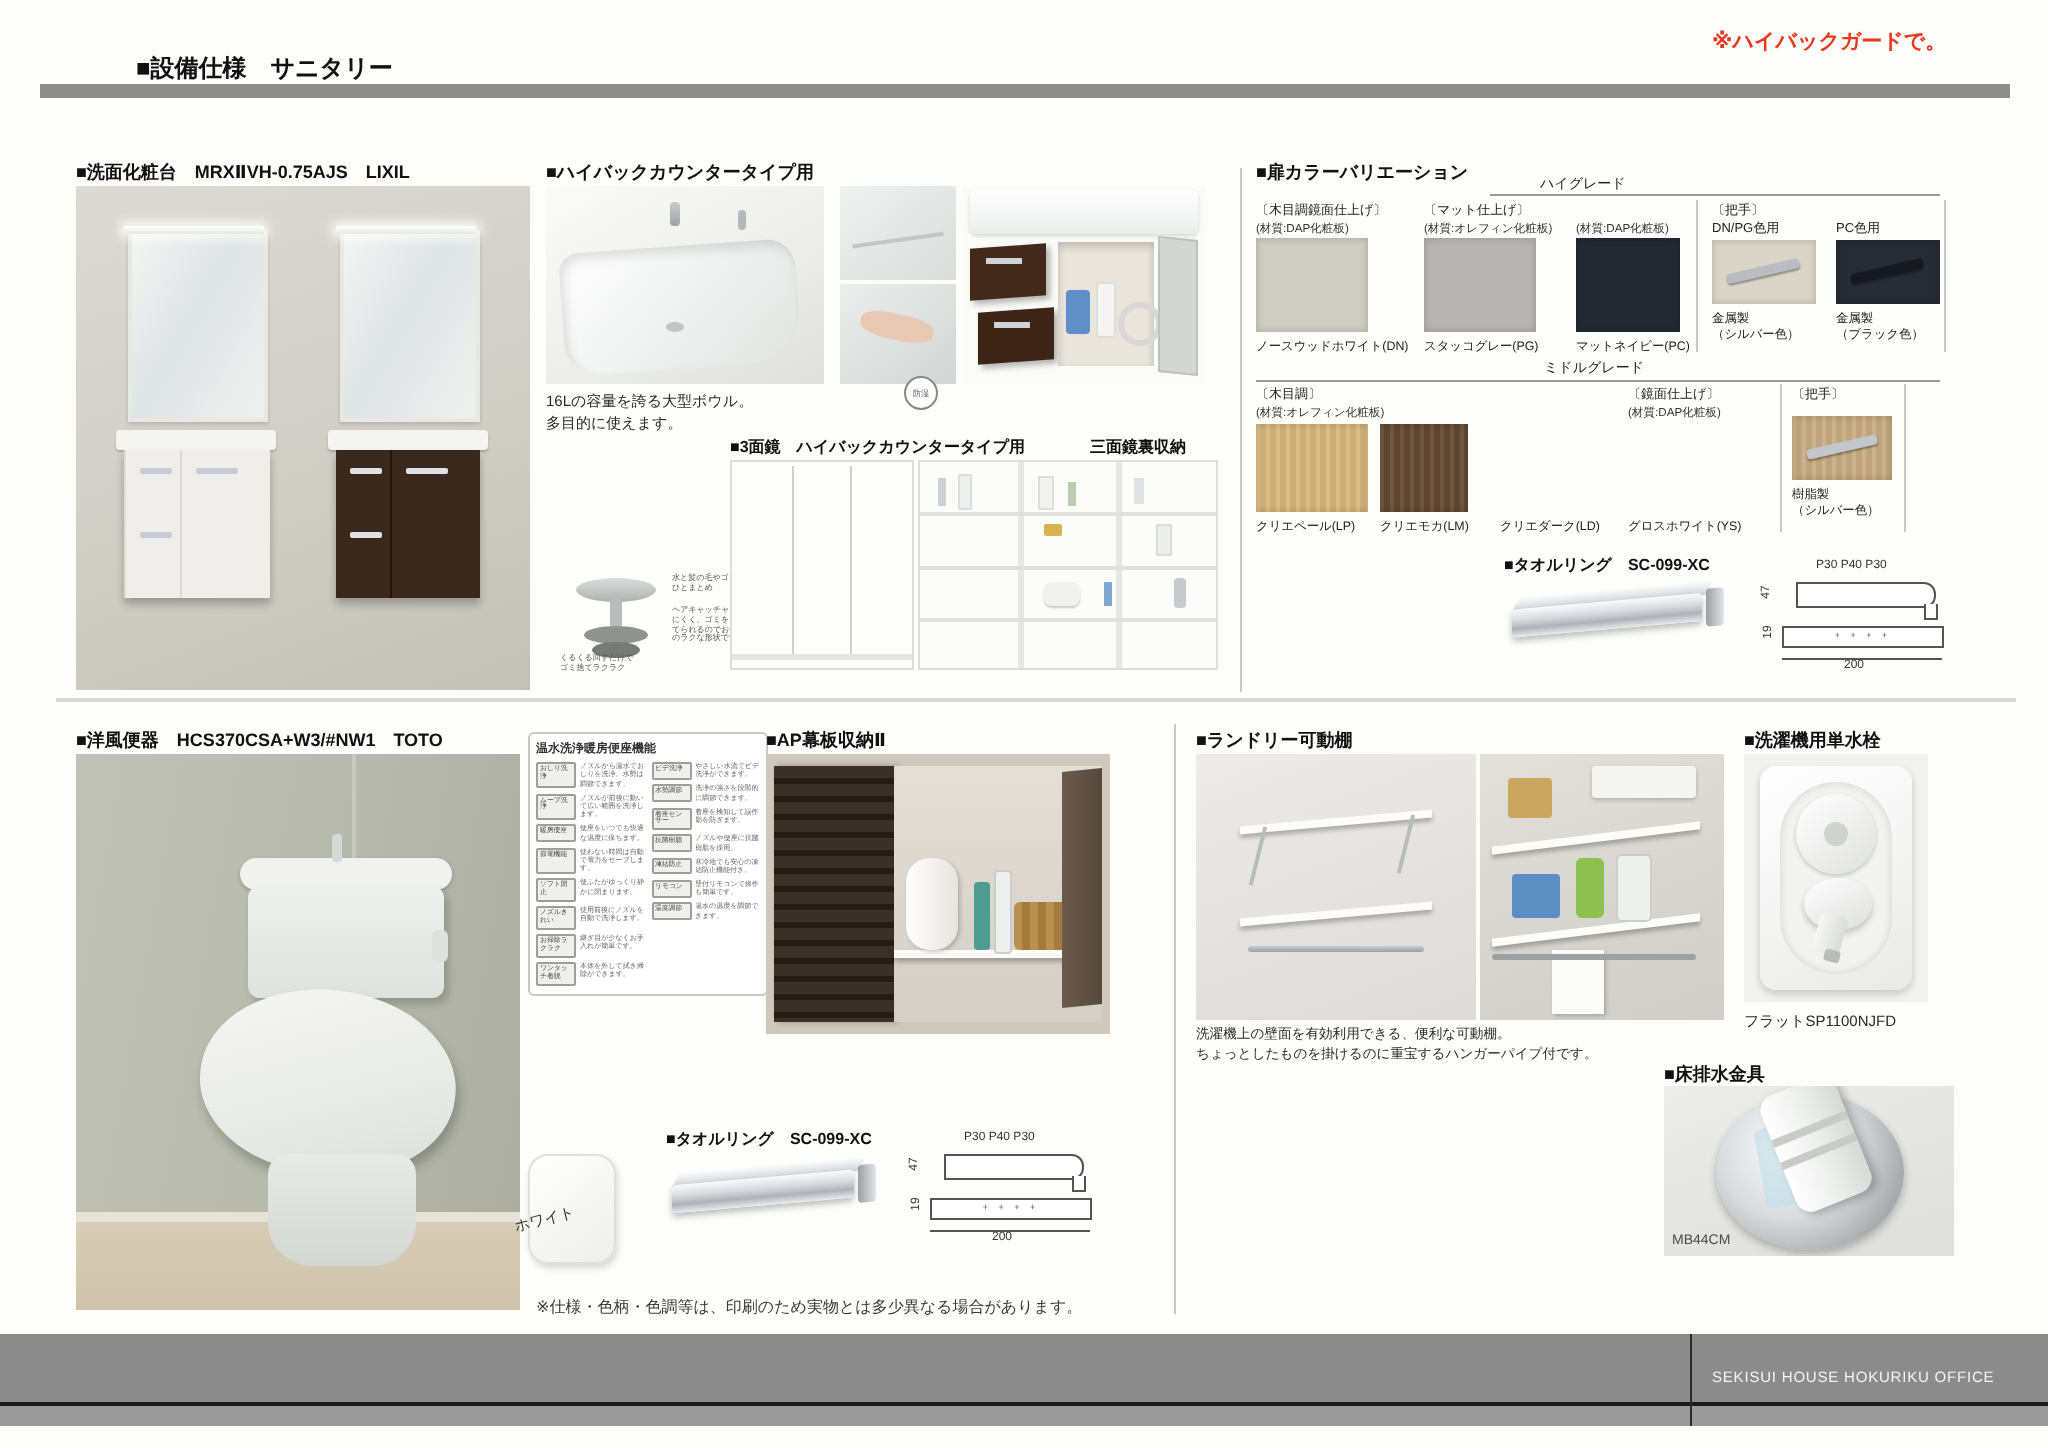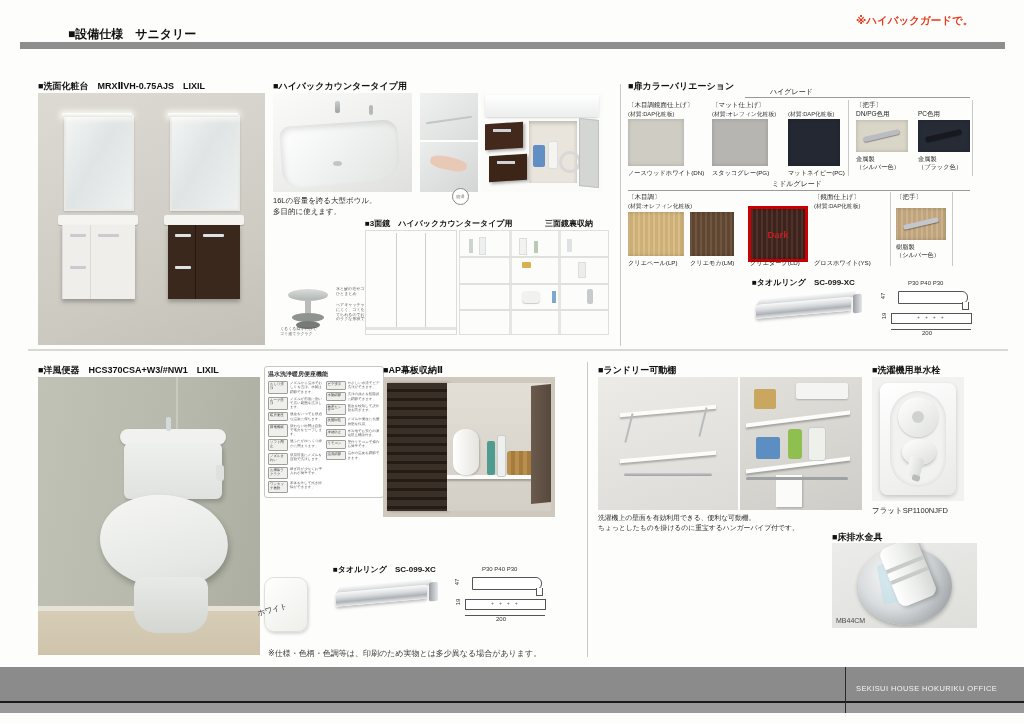--- a/index.html
+++ b/index.html
@@ -203,24 +203,20 @@
   <div class="a swname" style="left:918px;top:163px;">（ブラック色）</div>
 
   <div class="a lbl nw" style="left:772px;top:179px;font-size:7px;">ミドルグレード</div>
   <div class="a hline" style="left:628px;top:190px;width:342px;"></div>
   <div class="a lbl nw" style="left:628px;top:193px;">〔木目調〕</div>
   <div class="a mat nw" style="left:628px;top:202px;">(材質:オレフィン化粧板)</div>
   <div class="a lbl nw" style="left:814px;top:193px;">〔鏡面仕上げ〕</div>
   <div class="a mat nw" style="left:814px;top:202px;">(材質:DAP化粧板)</div>
   <div class="a sw wood" style="left: 628px; top: 212px; width: 56px; height: 44px; background-color: rgb(216, 184, 126);"></div>
   <div class="a sw wood" style="left: 690px; top: 212px; width: 44px; height: 44px; background-color: rgb(101, 74, 52);"></div>
-  <div class="a redbox" style="left:748px;top:206px;width:54px;height:50px;">
-    <div class="sw wood" style="position: absolute; inset: 0px; background-color: rgb(65, 36, 29);"></div>
-    <div class="ov">Dark</div>
-  </div>
   <div class="a swname" style="left:628px;top:259px;">クリエペール(LP)</div>
   <div class="a swname" style="left:690px;top:259px;">クリエモカ(LM)</div>
   <div class="a swname" style="left:750px;top:259px;">クリエダーク(LD)</div>
   <div class="a swname" style="left:814px;top:259px;">グロスホワイト(YS)</div>
   <div class="a vline" style="left:890px;top:192px;height:74px;"></div>
   <div class="a vline" style="left:952px;top:192px;height:74px;"></div>
   <div class="a lbl nw" style="left:896px;top:193px;">〔把手〕</div>
   <div class="a sw wood" style="left: 896px; top: 208px; width: 50px; height: 32px; background-color: rgb(201, 173, 132);">
     <div class="hbar" style="background:#c3c7cb;"></div>
   </div>
@@ -240,21 +236,21 @@
     <div class="bar2">+  +  +  +</div>
     <div class="d47">47</div>
     <div class="d19">19</div>
     <div class="dline"></div>
     <div class="d200">200</div>
   </div>
 
   <div class="a" style="left:28px;top:349px;width:980px;height:2px;background:#d8d8d5;"></div>
   <div class="a vline" style="left:587px;top:362px;height:295px;"></div>
 
-  <div class="a h" style="left:38px;top:364px;">■洋風便器　HCS370CSA+W3/#NW1　LIXIL</div>
+  <div class="a h" style="left:38px;top:364px;">■洋風便器　HCS370CSA+W3/#NW1　TOTO</div>
   <div class="a photo" style="left:38px;top:377px;width:222px;height:278px;">
     <div style="position:absolute;inset:0;background:linear-gradient(100deg,#c0c2b5 0%,#b6b9ac 55%,#aaad9f 100%);"></div>
     <div style="position:absolute;left:62%;top:0;width:2px;height:82%;background:rgba(255,255,255,.25);"></div>
     <div style="position:absolute;left:0;bottom:0;width:100%;height:46px;background:linear-gradient(180deg,#d7cdb8,#cfc3ab);"></div>
     <div style="position:absolute;left:0;bottom:44px;width:100%;height:5px;background:#e6e2d6;"></div>
     <div style="position:absolute;left:82px;top:52px;width:106px;height:16px;border-radius:8px;background:#f1f2f0;box-shadow:0 1px 2px rgba(0,0,0,.2);"></div>
     <div style="position:absolute;left:128px;top:40px;width:5px;height:14px;background:#d6d9da;border-radius:2px;"></div>
     <div style="position:absolute;left:86px;top:66px;width:98px;height:56px;border-radius:6px;background:linear-gradient(180deg,#eef0ee,#e0e2df);box-shadow:2px 3px 4px rgba(0,0,0,.18);"></div>
     <div style="position:absolute;left:178px;top:88px;width:8px;height:16px;background:#dfe1de;border-radius:3px;"></div>
     <div style="position:absolute;left:62px;top:118px;width:128px;height:92px;border-radius:50% 50% 48% 48%;background:linear-gradient(160deg,#f4f5f3 10%,#e6e8e5 70%,#d9dbd8 100%);transform:rotate(6deg);box-shadow:2px 4px 6px rgba(0,0,0,.22);"></div>

